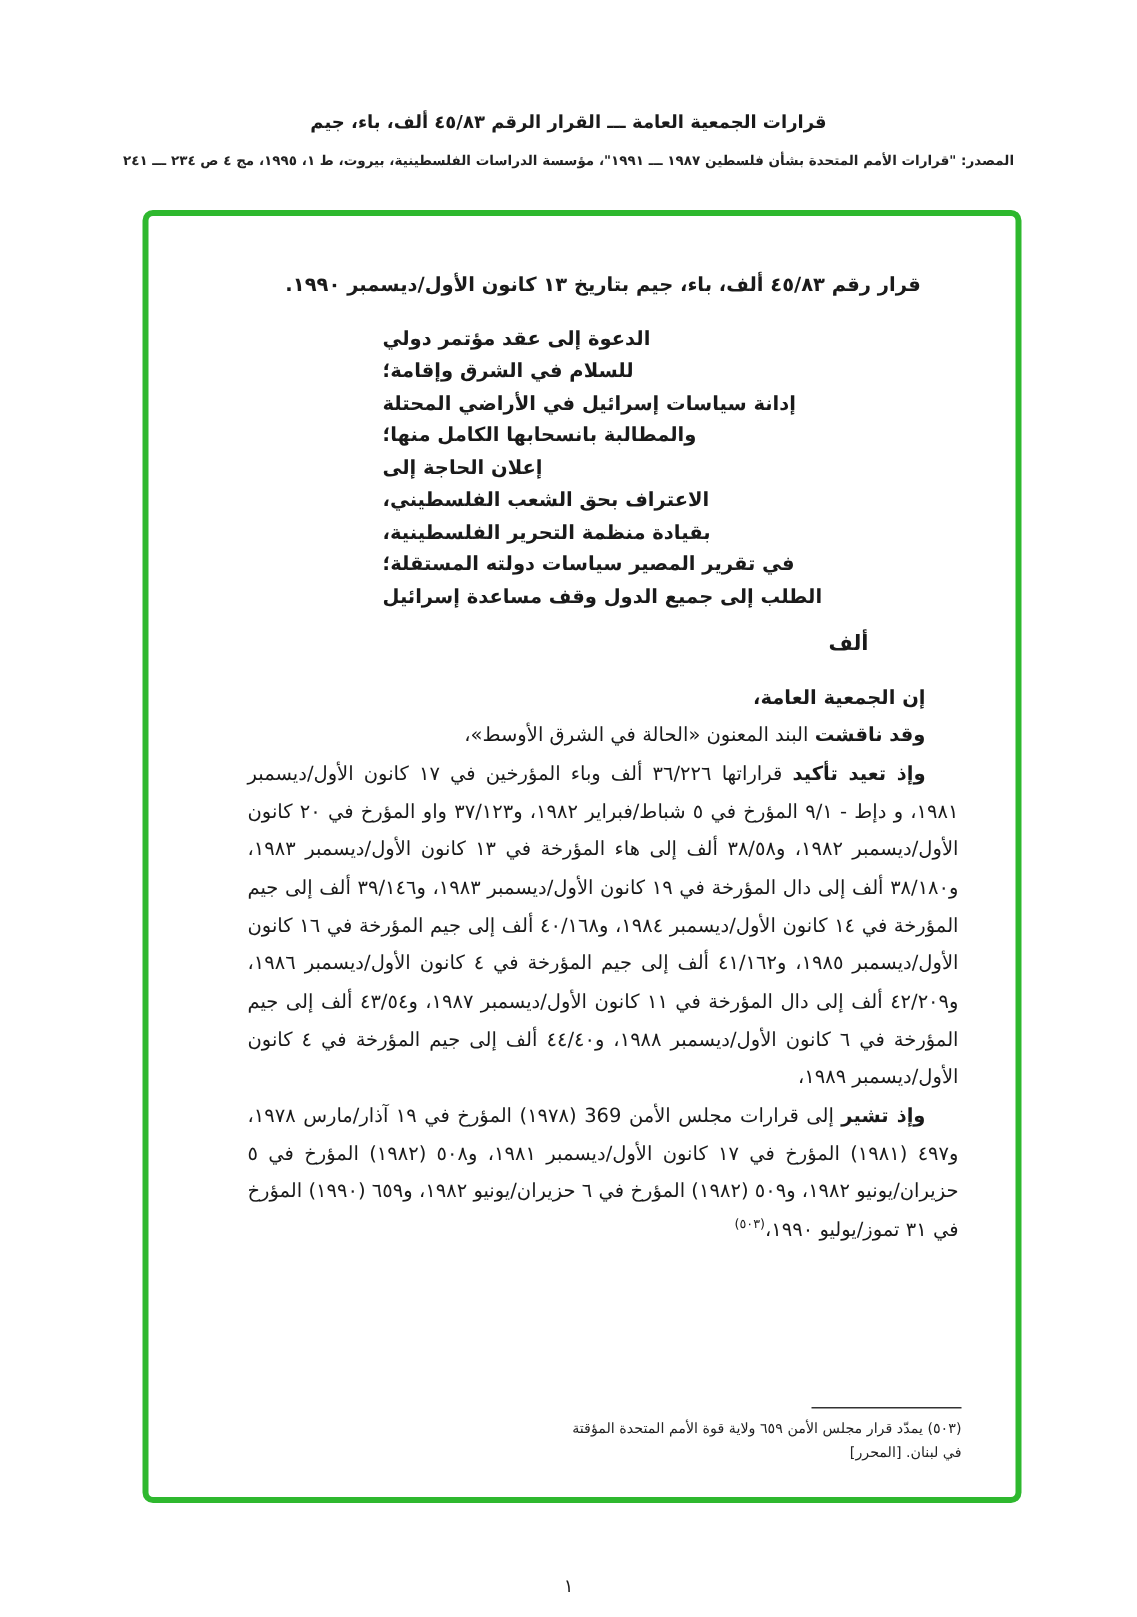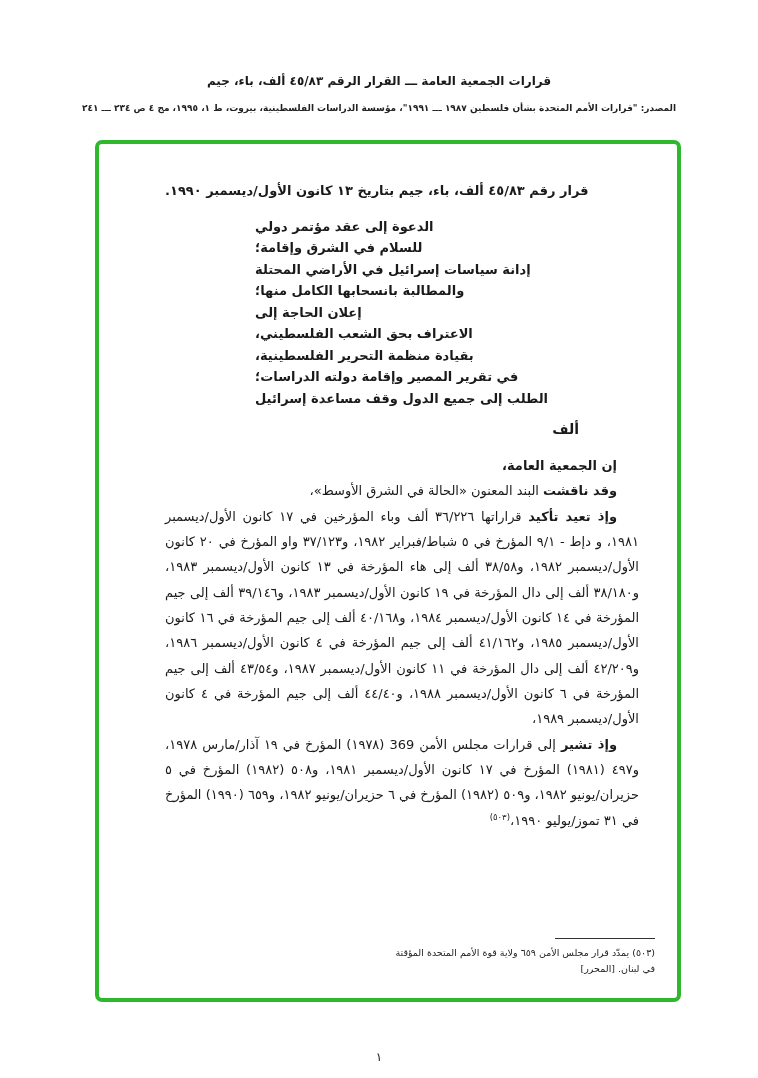--- a/index.html
+++ b/index.html
@@ -48,21 +48,21 @@
     inset: 0;
     padding: 34px 38px 104px 66px;
     direction: rtl;
     overflow: hidden;
   }
 
   .intro {
     font-size: 13px;
     font-weight: 700;
     line-height: 2.0;
-    text-align: left;
+    text-align: center;
     margin: 0 0 12px 0;
   }
 
   .doc-title {
     font-size: 13px;
     font-weight: 700;
     line-height: 1.65;
     text-align: left;
     margin: 6px 0 10px 90px;
   }
@@ -83,21 +83,21 @@
   }
   .para .lead { font-weight: 700; margin-top: 45px; }
   .fn-ref {
     font-size: 8.5px;
     vertical-align: super;
     line-height: 0;
   }
 
   .footnote-block {
     position: absolute;
-    bottom: 20px; right: 22px;
+    bottom: 20px; right: 36px;
     width: 262px;
     direction: rtl;
     background: #ffffff;
     padding-top: 3px;
   }
   .footnote-rule {
     width: 100px;
     border-top: 1px solid #333;
     margin: 0 0 6px 0;
   }
@@ -128,21 +128,21 @@
     <p class="intro">قرار رقم ٤٥/٨٣ ألف، باء، جيم بتاريخ ١٣ كانون الأول/ديسمبر ١٩٩٠.</p>
 
     <div class="doc-title">
       <div class="title-line">الدعوة إلى عقد مؤتمر دولي</div>
       <div class="title-line">للسلام في الشرق وإقامة؛</div>
       <div class="title-line">إدانة سياسات إسرائيل في الأراضي المحتلة</div>
       <div class="title-line">والمطالبة بانسحابها الكامل منها؛</div>
       <div class="title-line">إعلان الحاجة إلى</div>
       <div class="title-line">الاعتراف بحق الشعب الفلسطيني،</div>
       <div class="title-line">بقيادة منظمة التحرير الفلسطينية،</div>
-      <div class="title-line">في تقرير المصير وإقامة دولته الدراسات؛</div>
+      <div class="title-line">في تقرير المصير سياسات دولته المستقلة؛</div>
       <div class="title-line">الطلب إلى جميع الدول وقف مساعدة إسرائيل</div>
     </div>
 
     <div class="section-label">ألف</div>
 
     <p class="para"><span class="lead">إن الجمعية العامة،</span><span></span></p>
 
     <p class="para"><span class="lead">وقد ناقشت</span><span> البند المعنون «الحالة في الشرق الأوسط»،</span></p>
 
     <p class="para"><span class="lead">وإذ تعيد تأكيد</span><span> قراراتها ٣٦/٢٢٦ ألف وباء المؤرخين في ١٧ كانون الأول/ديسمبر ١٩٨١، و دإط - ٩/١ المؤرخ في ٥ شباط/فبراير ١٩٨٢، و٣٧/١٢٣ واو المؤرخ في ٢٠ كانون الأول/ديسمبر ١٩٨٢، و٣٨/٥٨ ألف إلى هاء المؤرخة في ١٣ كانون الأول/ديسمبر ١٩٨٣، و٣٨/١٨٠ ألف إلى دال المؤرخة في ١٩ كانون الأول/ديسمبر ١٩٨٣، و٣٩/١٤٦ ألف إلى جيم المؤرخة في ١٤ كانون الأول/ديسمبر ١٩٨٤، و٤٠/١٦٨ ألف إلى جيم المؤرخة في ١٦ كانون الأول/ديسمبر ١٩٨٥، و٤١/١٦٢ ألف إلى جيم المؤرخة في ٤ كانون الأول/ديسمبر ١٩٨٦، و٤٢/٢٠٩ ألف إلى دال المؤرخة في ١١ كانون الأول/ديسمبر ١٩٨٧، و٤٣/٥٤ ألف إلى جيم المؤرخة في ٦ كانون الأول/ديسمبر ١٩٨٨، و٤٤/٤٠ ألف إلى جيم المؤرخة في ٤ كانون الأول/ديسمبر ١٩٨٩،</span></p>

